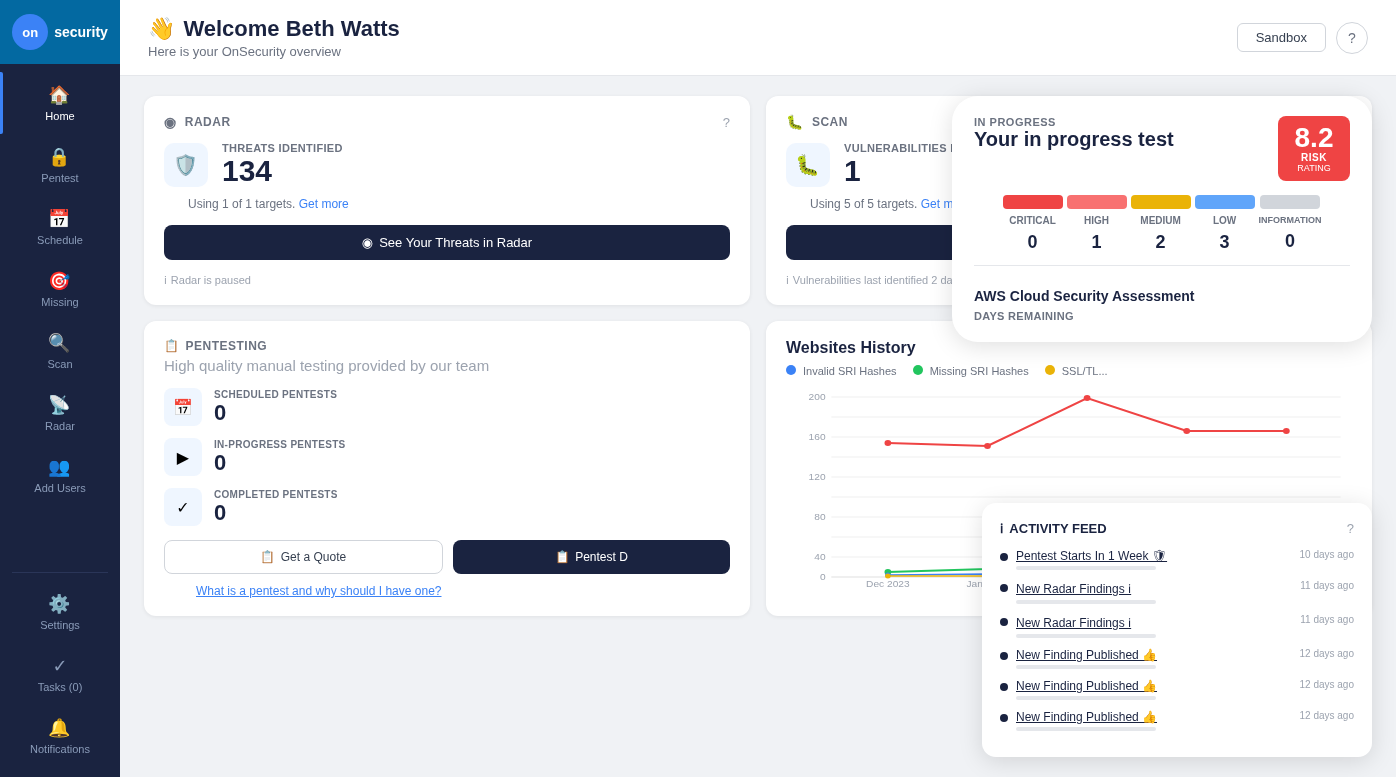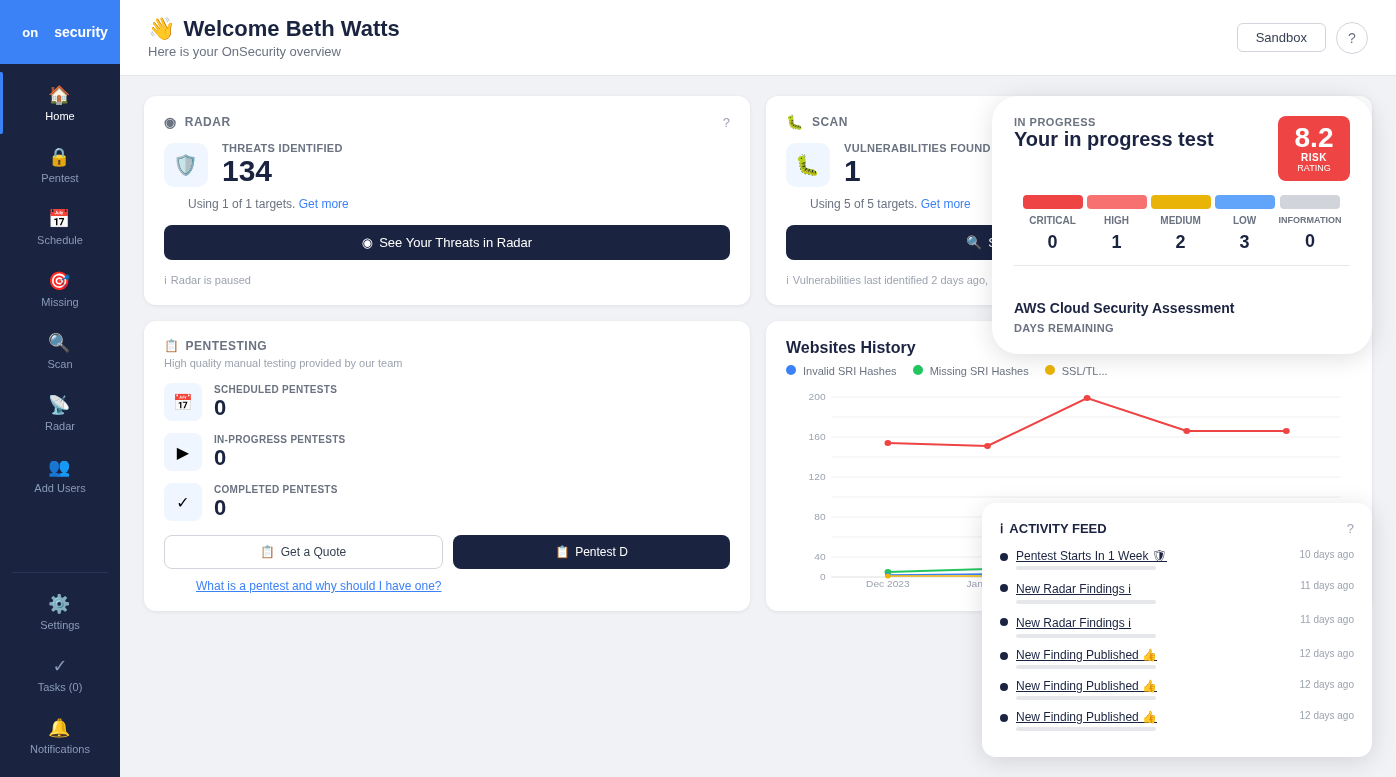--- a/index.html
+++ b/index.html
@@ -16,21 +16,21 @@
       flex-shrink: 0;
       height: 777px;
       position: relative;
     }
     .sidebar-logo {
       width: 100%;
       padding: 14px 0;
       display: flex;
       align-items: center;
       justify-content: center;
-      background: #3b82f6;
+      background: #0369a1;
     }
     .logo-circle {
       width: 36px; height: 36px;
       background: #3b82f6;
       border-radius: 50%;
       display: flex; align-items: center; justify-content: center;
       color: white; font-weight: bold; font-size: 13px;
       margin-right: 6px;
     }
     .logo-text { color: white; font-size: 14px; font-weight: 600; }
@@ -190,21 +190,21 @@
 
     
     .bottom-row {
       display: grid;
       grid-template-columns: 1fr 1fr;
       gap: 16px;
     }
 
     .pentest-card { background: white; border-radius: 12px; padding: 18px 20px; box-shadow: 0 1px 4px rgba(0,0,0,0.07); }
     .pentest-title { font-size: 12px; font-weight: 700; color: #6b7280; letter-spacing: 0.5px; text-transform: uppercase; margin-bottom: 4px; display: flex; align-items: center; gap: 6px; }
-    .pentest-sub { font-size: 11px; color: #9ca3af; margin-bottom: 14px; }
+    .pentest-sub { font-size: 15px; color: #9ca3af; margin-bottom: 14px; }
 
     .pentest-stat { display: flex; align-items: center; gap: 12px; margin-bottom: 12px; }
     .pentest-stat-icon {
       width: 38px; height: 38px;
       background: #eff6ff;
       border-radius: 8px;
       display: flex; align-items: center; justify-content: center;
       font-size: 16px;
     }
     .pentest-stat-label { font-size: 10px; font-weight: 600; color: #6b7280; text-transform: uppercase; letter-spacing: 0.3px; }
@@ -233,21 +233,21 @@
     }
     .chart-title { font-size: 16px; font-weight: 700; color: #1a2340; margin-bottom: 8px; }
     .chart-legend { display: flex; gap: 16px; font-size: 11px; color: #6b7280; margin-bottom: 10px; align-items: center; flex-wrap: wrap; }
     .legend-dot { width: 10px; height: 10px; border-radius: 50%; display: inline-block; margin-right: 4px; }
 
     
     .inprogress-card {
       position: absolute;
       top: 20px;
       right: 24px;
-      width: 380px;
+      width: 420px;
       background: white;
       border-radius: 26px;
       box-shadow: 0 4px 24px rgba(0,0,0,0.13);
       padding: 20px 22px;
       z-index: 10;
     }
     .inprogress-header { display: flex; justify-content: space-between; align-items: flex-start; margin-bottom: 14px; }
     .inprogress-tag { font-size: 11px; font-weight: 700; color: #6b7280; text-transform: uppercase; letter-spacing: 0.5px; }
     .inprogress-title { font-size: 20px; font-weight: 700; color: #1a2340; }
     .risk-badge {
@@ -593,21 +593,21 @@
           <div class="vuln-bar-label">LOW</div>
           <div class="vuln-bar-value">3</div>
         </div>
         <div class="vuln-bar-item">
           <div class="vuln-bar-track" style="background:#d1d5db"></div>
           <div class="vuln-bar-label" style="font-size:9px">INFORMATION</div>
           <div class="vuln-bar-value">0</div>
         </div>
       </div>
 
-      <div style="border-top:1px solid #e5e7eb; padding-top:24px;">
+      <div style="border-top:1px solid #e5e7eb; padding-top:12px;">
         <div class="inprogress-project">AWS Cloud Security Assessment</div>
         <div class="days-remaining">DAYS REMAINING</div>
       </div>
     </div>
 
     <div class="activity-card">
       <div class="activity-header">
         <div class="activity-title">
           <span>ℹ</span>
           <span>ACTIVITY FEED</span>

